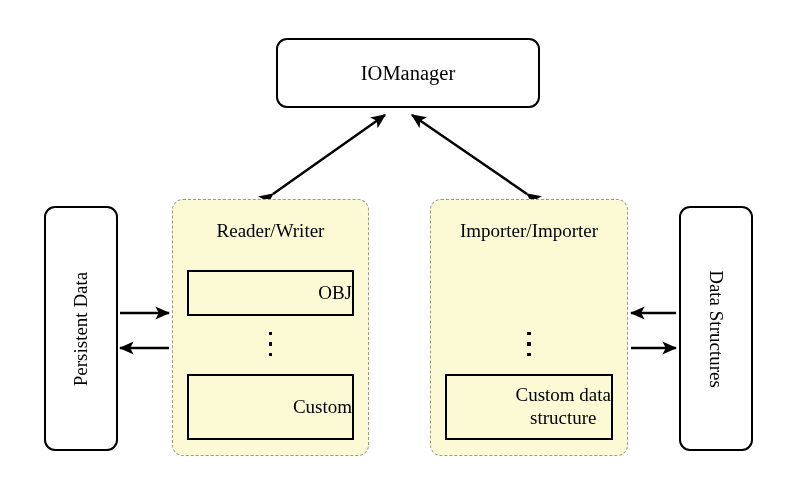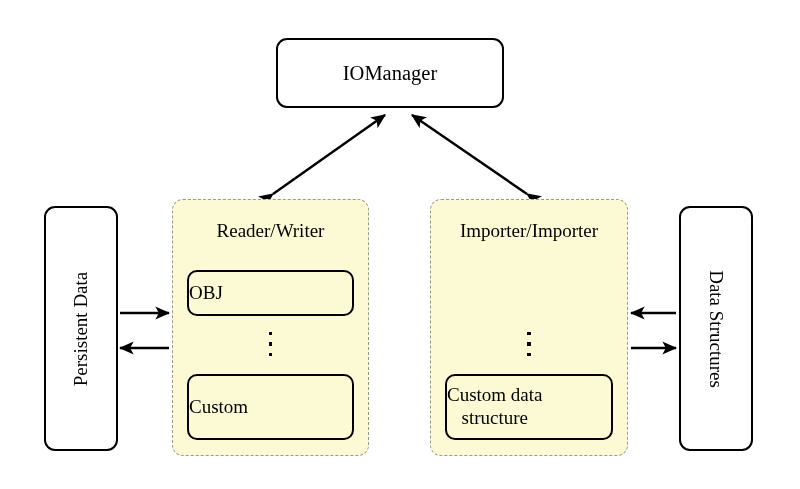--- a/index.html
+++ b/index.html
@@ -26,21 +26,21 @@
     justify-content: center;
     text-align: center;
     color: #000000;
     line-height: 1.18;
   }
 
   
   .manager-box {
     left: 276px;
     top: 38px;
-    width: 228px;
+    width: 264px;
     height: 70px;
     background: #ffffff;
     border: 2.6px solid #000000;
     border-radius: 11px;
     font-size: 20.5px;
   }
 
   
   .group-box {
     position: absolute;
@@ -63,24 +63,24 @@
     font-size: 19px;
     color: #000000;
   }
 
   
   .inner-box {
     position: absolute;
     box-sizing: border-box;
     background: #fcfad5;
     border: 2.6px solid #000000;
-    border-radius: 10px;
-    display: flex;
-    align-items: center;
-    justify-content: flex-start;
+    border-radius: 0;
+    display: flex;
+    align-items: center;
+    justify-content: flex-end;
     text-align: center;
     font-size: 19px;
     line-height: 1.2;
     color: #000000;
     left: 14px;
     right: 14px;
   }
   .inner-top    { top: 70px;  height: 46px; }
   .inner-bottom { top: 174px; height: 66px; }
 

